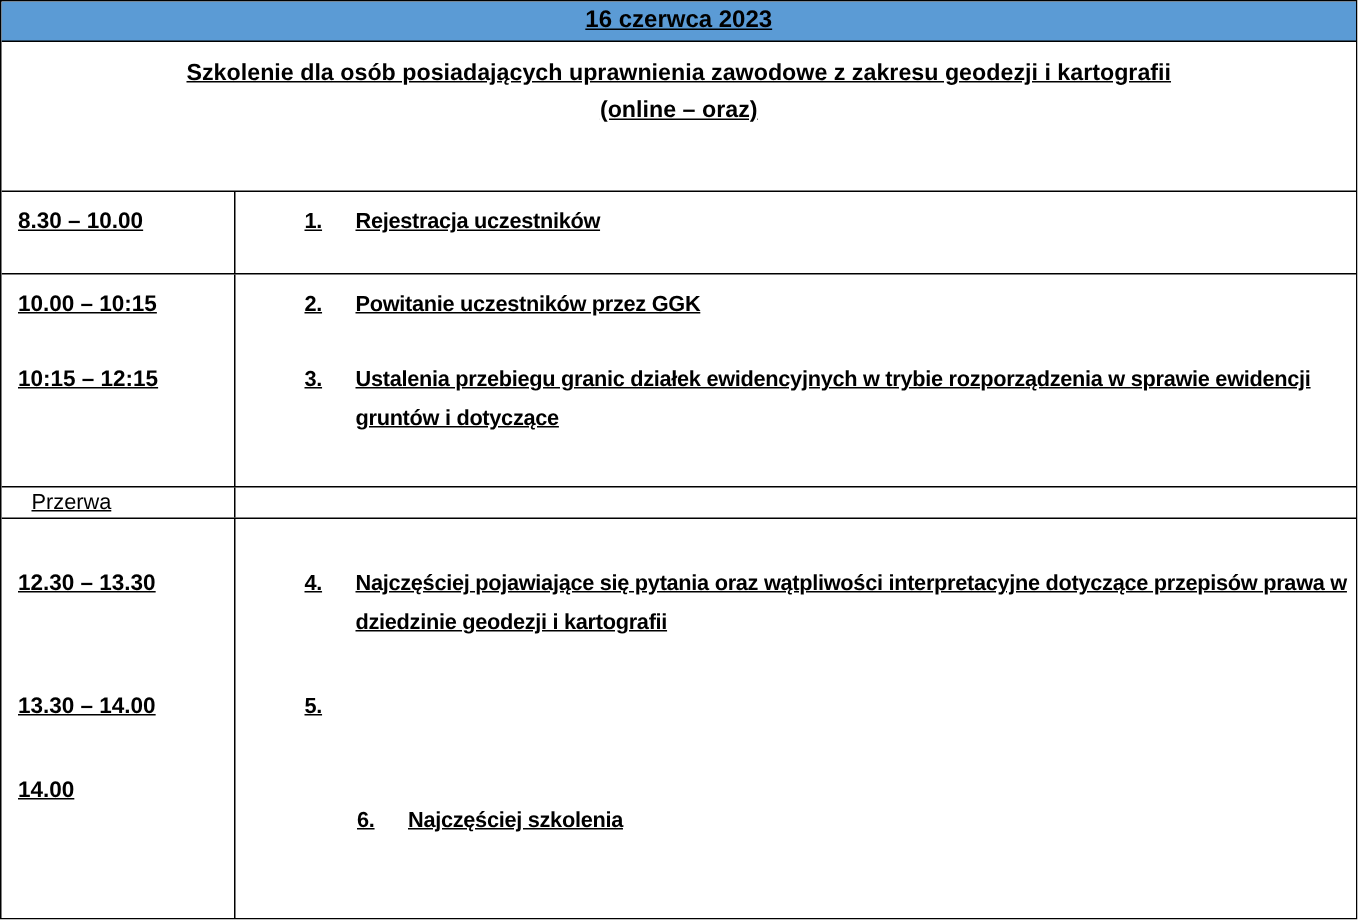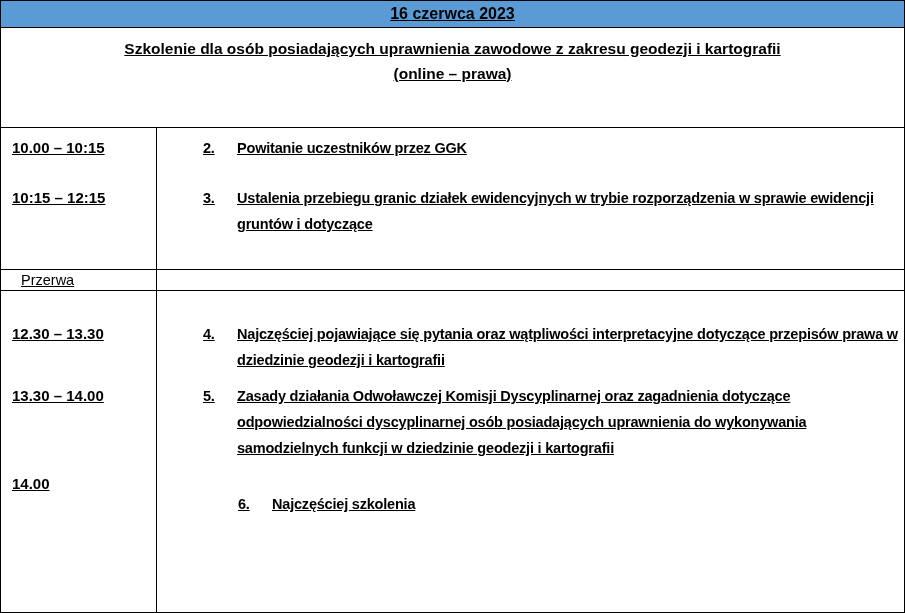--- a/index.html
+++ b/index.html
@@ -61,21 +61,21 @@
   .row-4 { flex: 1 1 auto; padding-top: 30px; border-bottom: none; }
 
   .entry {
     display: flex;
     align-items: flex-start;
     font-weight: bold;
     font-size: 15px;
     line-height: 26px;
   }
   .entry + .entry { margin-top: 24px; }
-  .row-4 .entry + .entry { margin-top: 10px; justify-content: flex-end; }
+  .row-4 .entry + .entry { margin-top: 30px; justify-content: flex-end; }
 
   .time {
     width: 155px;
     flex: none;
     padding-left: 11px;
     padding-right: 4px;
   }
 
   .item {
     flex: 1;
@@ -102,23 +102,32 @@
 <body>
 
 <div class="doc">
 
   <div class="header-row">
     <span>16 czerwca 2023</span>
   </div>
 
   <div class="title-row">
     <div>Szkolenie dla osób posiadających uprawnienia zawodowe z zakresu geodezji i kartografii</div>
-    <div>(online – prawa)</div>
+    <div>(online – oraz)</div>
   </div>
 
+  <div class="body-row row-1">
+    <div class="entry">
+      <div class="time">8.30 – 10.00</div>
+      <div class="item">
+        <span class="num">1.</span>
+        <span class="text">Rejestracja uczestników</span>
+      </div>
+    </div>
+  </div>
 
   <div class="body-row row-2">
     <div class="entry">
       <div class="time">10.00 – 10:15</div>
       <div class="item">
         <span class="num">2.</span>
         <span class="text">Powitanie uczestników przez GGK</span>
       </div>
     </div>
     <div class="entry">
@@ -143,21 +152,20 @@
       <div class="time">12.30 – 13.30</div>
       <div class="item">
         <span class="num">4.</span>
         <span class="text">Najczęściej pojawiające się pytania oraz wątpliwości interpretacyjne dotyczące przepisów prawa w dziedzinie geodezji i kartografii</span>
       </div>
     </div>
     <div class="entry">
       <div class="time">13.30 – 14.00</div>
       <div class="item">
         <span class="num">5.</span>
-        <span class="text">Zasady działania Odwoławczej Komisji Dyscyplinarnej oraz zagadnienia dotyczące odpowiedzialności dyscyplinarnej osób posiadających uprawnienia do wykonywania samodzielnych funkcji w dziedzinie geodezji i kartografii</span>
       </div>
     </div>
     <div class="entry offset-item">
       <div class="time">14.00</div>
       <div class="item">
         <span class="num">6.</span>
         <span class="text">Najczęściej szkolenia</span>
       </div>
     </div>
   </div>

